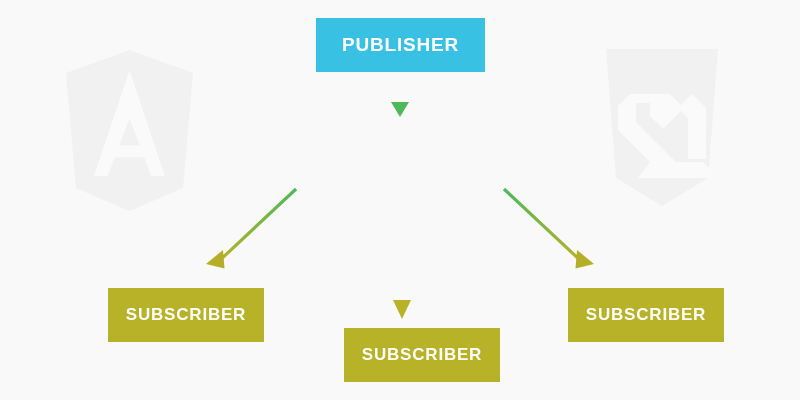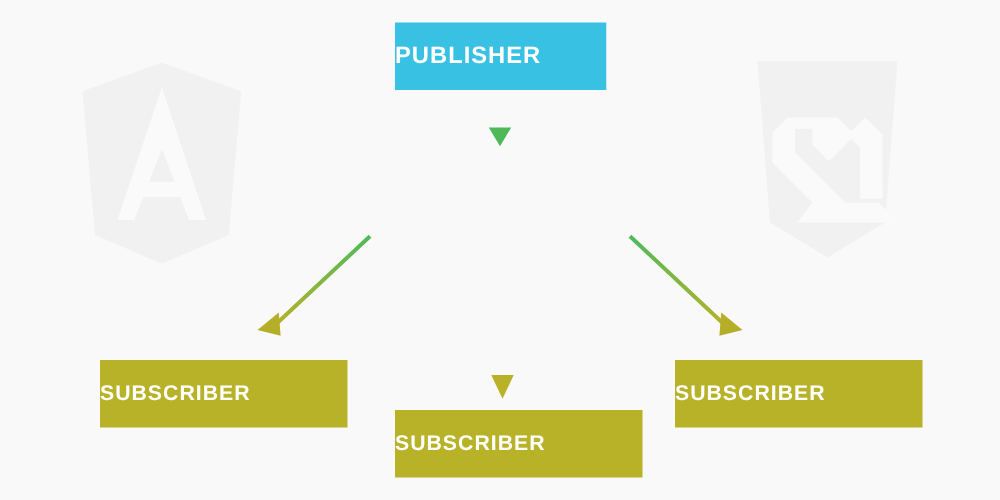--- a/index.html
+++ b/index.html
@@ -35,44 +35,45 @@
     left: 0; top: 0;
     width: 800px;
     height: 400px;
   }
 
   
   .node {
     position: absolute;
     display: flex;
     align-items: center;
-    justify-content: flex-start;
+    justify-content: center;
     color: #ffffff;
     letter-spacing: 0.8px;
     font-weight: bold;
     text-align: center;
     box-sizing: border-box;
     user-select: none;
   }
   .node-publisher {
     left: 316px; top: 18px;
     width: 169px; height: 54px;
     background: #38c1e3;
     font-size: 19px;
   }
   .node-topic {
     left: 316px; top: 120px;
     width: 169px; height: 53px;
     background: #4fb95a;
     font-size: 19px;
   }
   .node-subscriber {
-    width: 198px; height: 54px;
+    width: 156px; height: 54px;
     background: #b8b228;
     font-size: 17px;
+    margin-left: 28px;
   }
   .sub-left   { left: 80px;  top: 288px; }
   .sub-center { left: 316px; top: 328px; }
   .sub-right  { left: 540px; top: 288px; }
 </style>
 </head>
 <body>
 
 <div id="stage">
 

